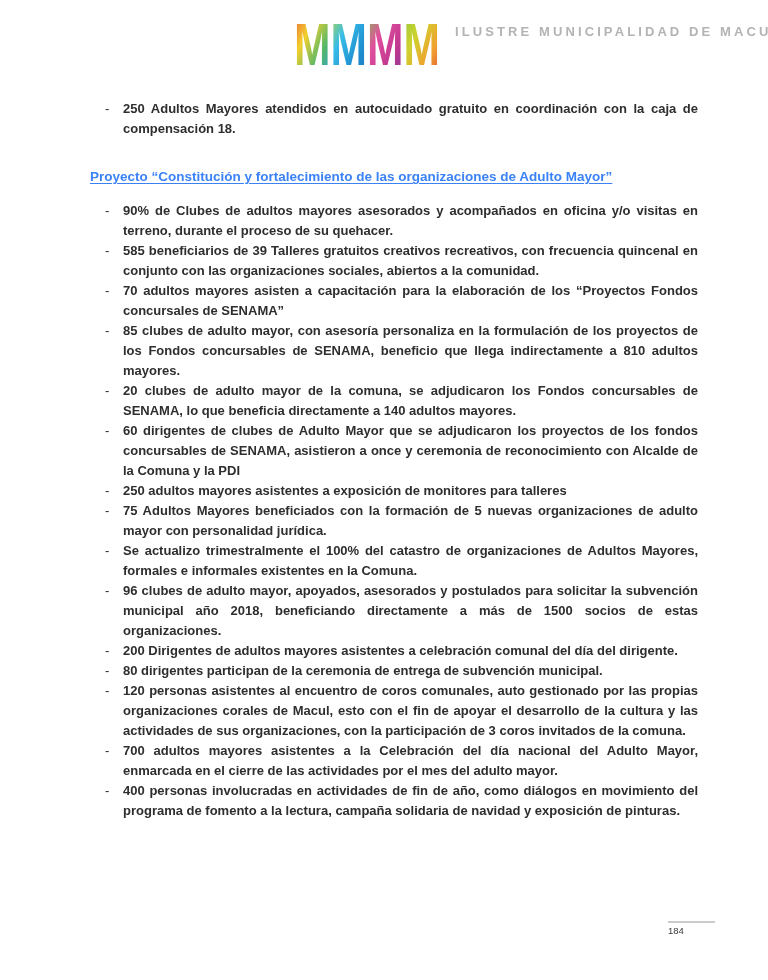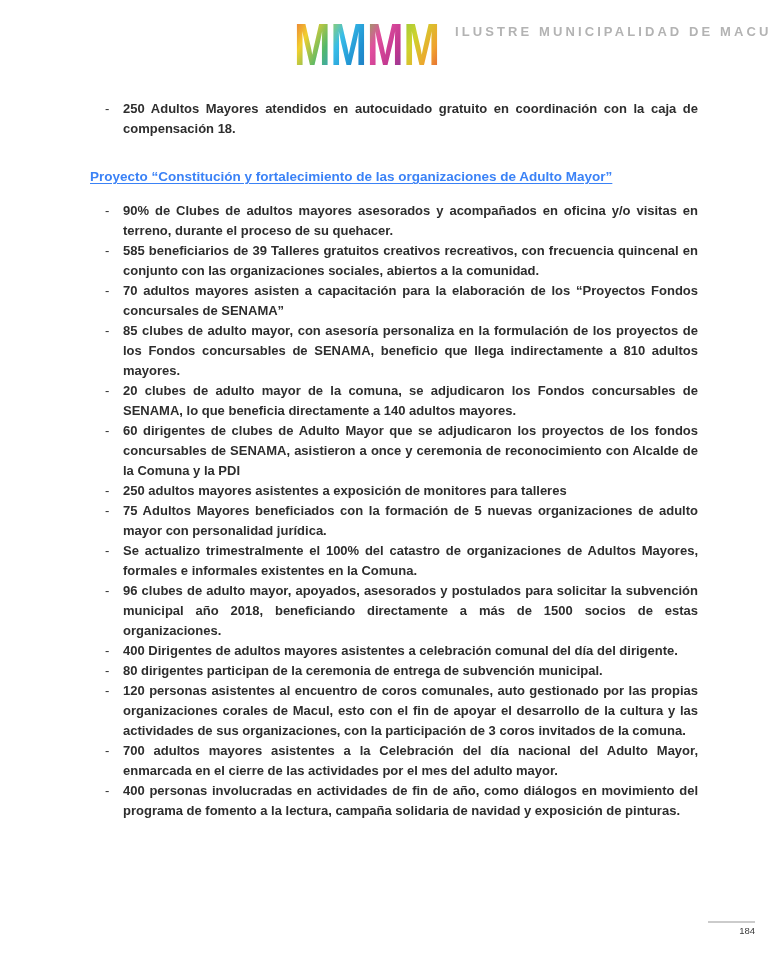--- a/index.html
+++ b/index.html
@@ -81,25 +81,25 @@
   .txt {
     flex: 1;
     text-align: justify;
     font-weight: bold;
   }
 
   
   .pageno {
     position: absolute;
     top: 921px;
-    left: 708px;
+    left: 668px;
     width: 47px;
     border-top: 2px solid #cbcbcb;
     padding-top: 2px;
-    text-align: right;
+    text-align: left;
     font-size: 9.5px;
     color: #3a3a3a;
   }
 </style>
 </head>
 <body>
 
 <div class="page">
 
   <div class="logo">
@@ -199,21 +199,21 @@
         <span class="txt">Se actualizo trimestralmente el 100% del catastro de organizaciones de Adultos Mayores, formales e informales existentes en la Comuna.</span>
       </div>
 
       <div class="li">
         <span class="dash">-</span>
         <span class="txt">96 clubes de adulto mayor, apoyados, asesorados y postulados para solicitar la subvención municipal año 2018, beneficiando directamente a más de 1500 socios de estas organizaciones.</span>
       </div>
 
       <div class="li">
         <span class="dash">-</span>
-        <span class="txt">400 Dirigentes de adultos mayores asistentes a celebración comunal del día del dirigente.</span>
+        <span class="txt">200 Dirigentes de adultos mayores asistentes a celebración comunal del día del dirigente.</span>
       </div>
 
       <div class="li">
         <span class="dash">-</span>
         <span class="txt">80 dirigentes participan de la ceremonia de entrega de subvención municipal.</span>
       </div>
 
       <div class="li">
         <span class="dash">-</span>
         <span class="txt">120 personas asistentes al encuentro de coros comunales, auto gestionado por las propias organizaciones corales de Macul, esto con el fin de apoyar el desarrollo de la cultura y las actividades de sus organizaciones, con la participación de 3 coros invitados de la comuna.</span>

